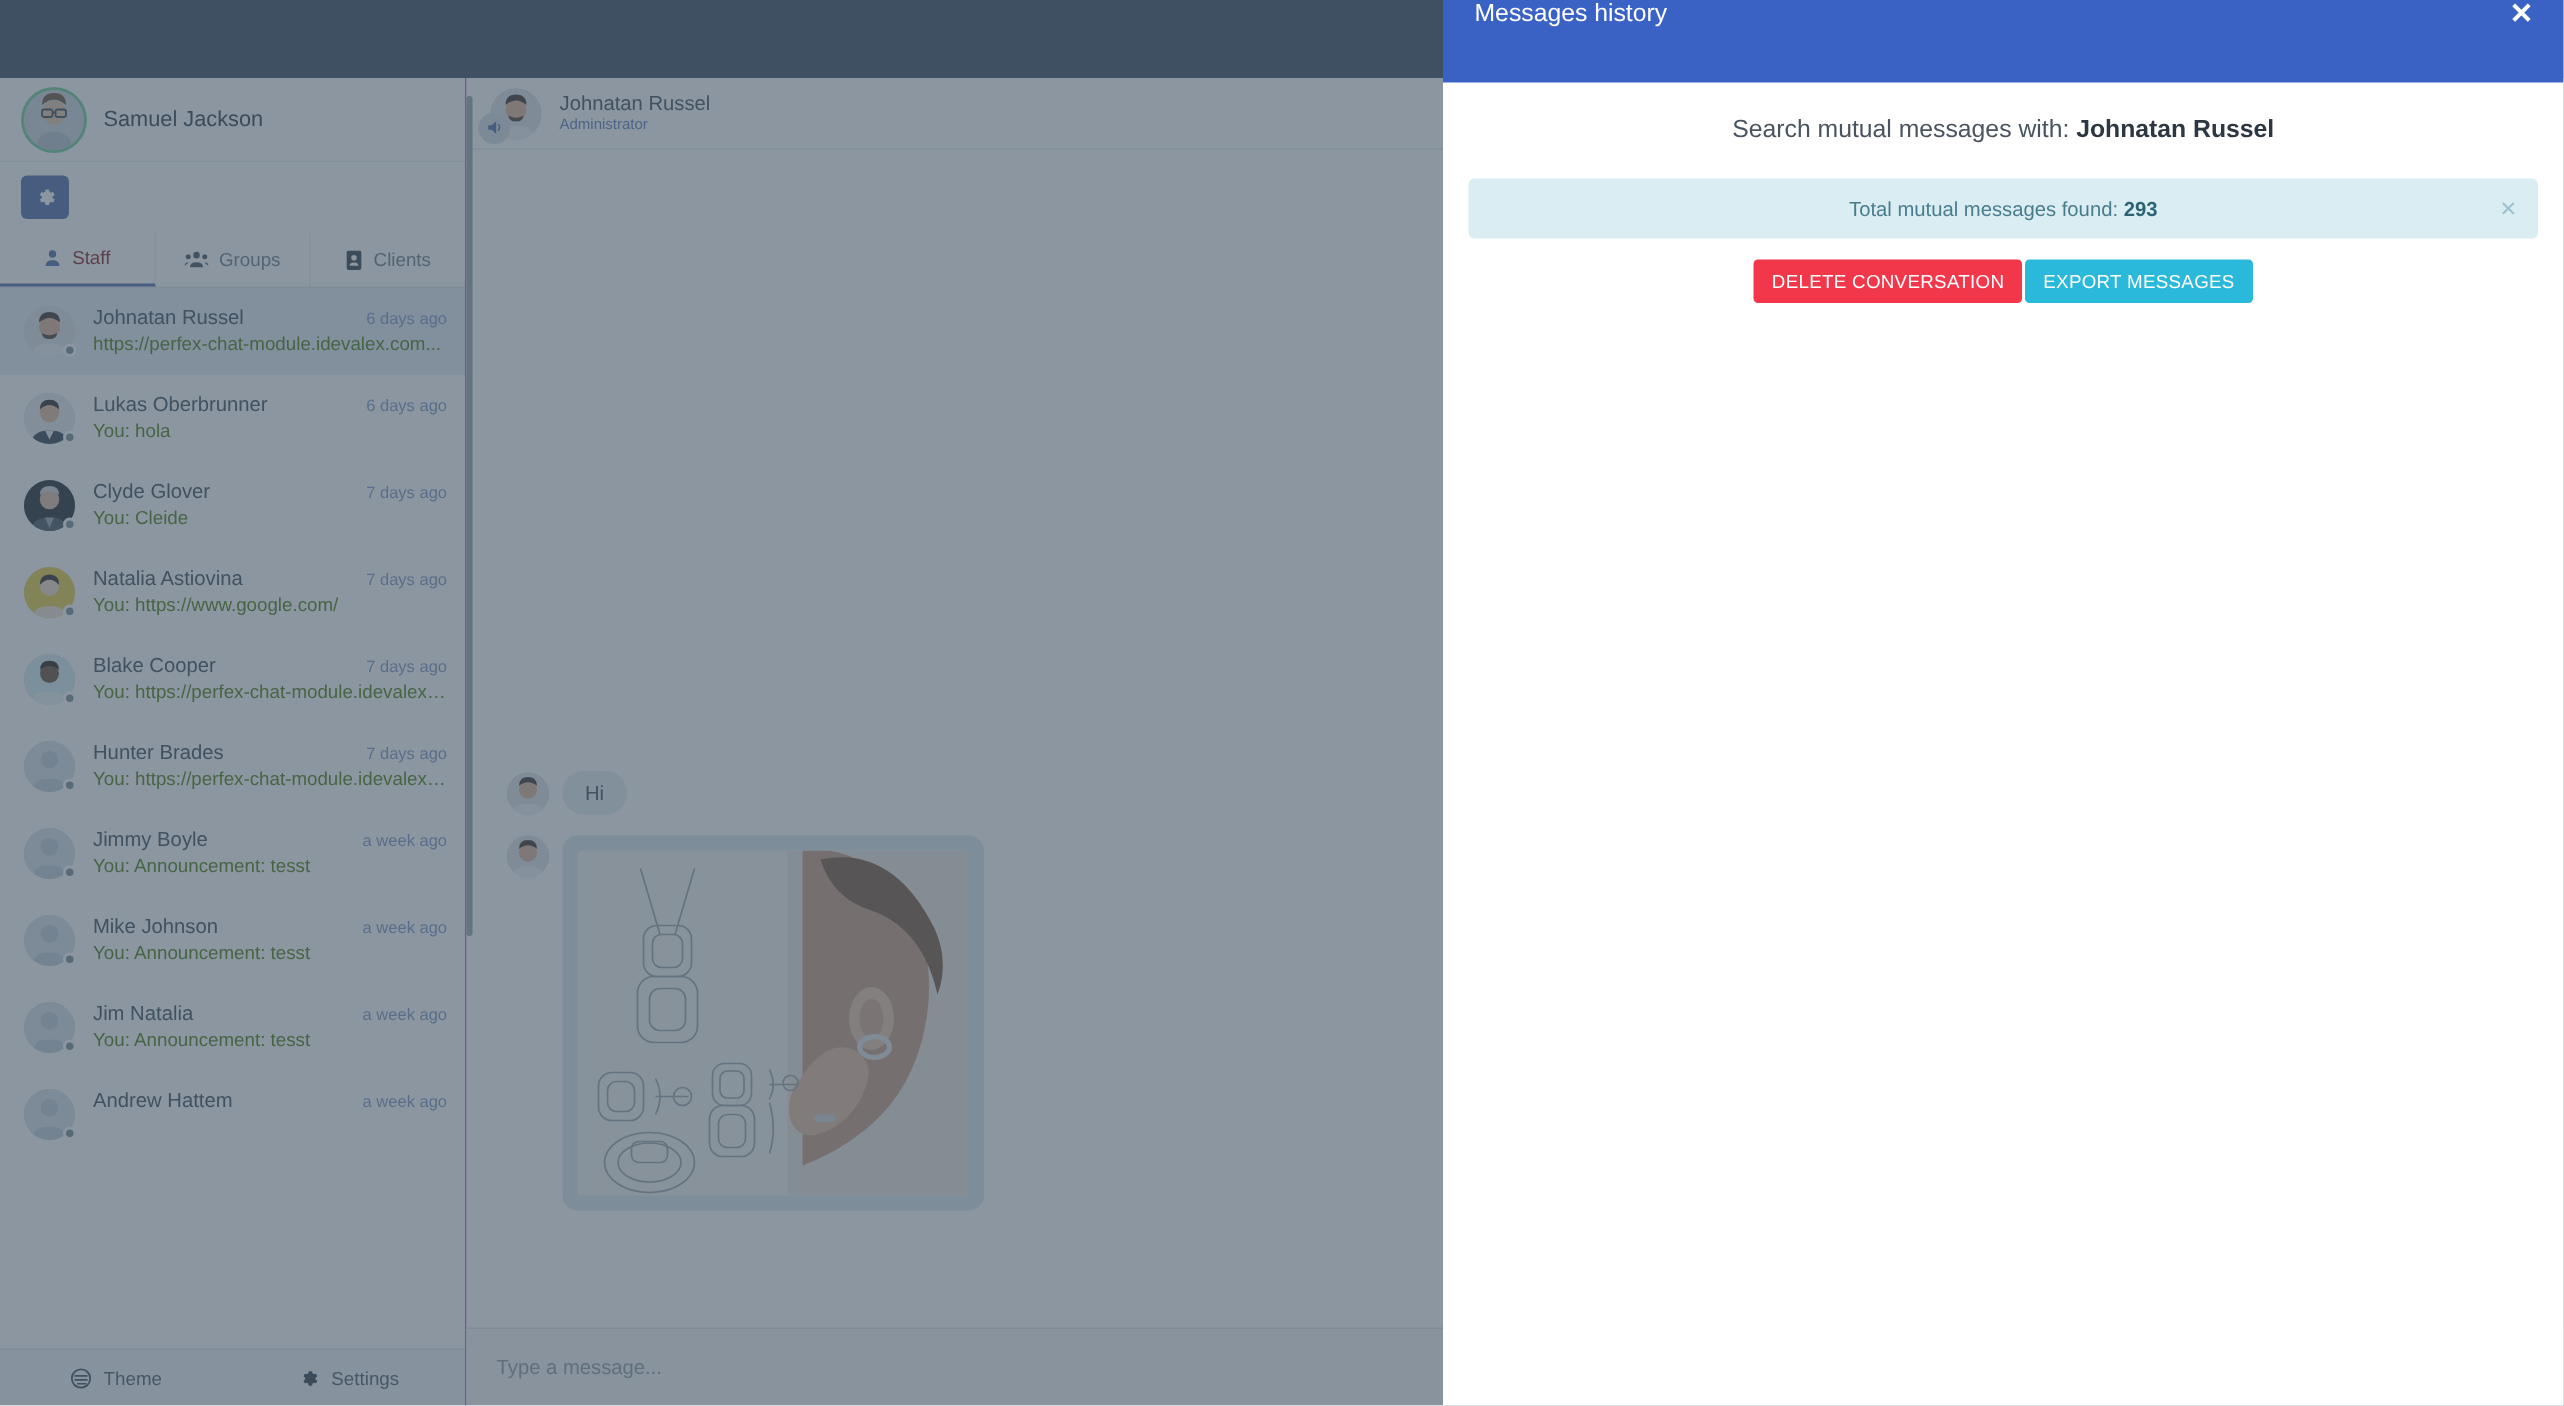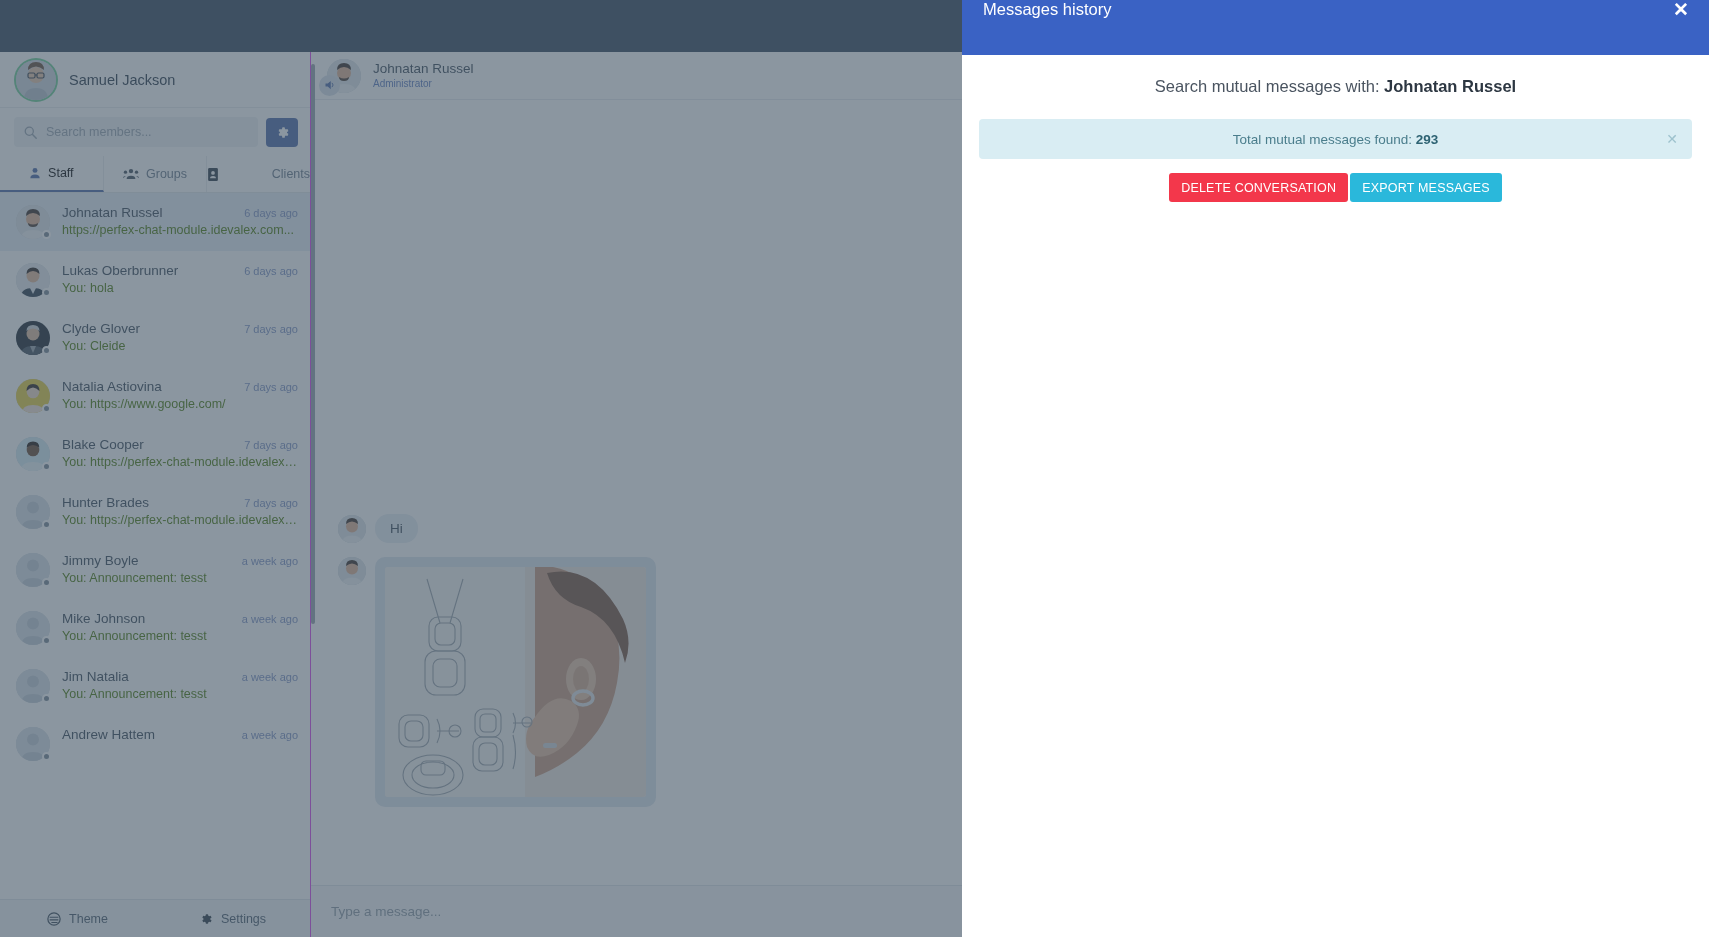--- a/index.html
+++ b/index.html
@@ -31,22 +31,22 @@
   .search-row { display:flex; align-items:center; gap:8px; padding:9px 12px 9px 14px; flex:none; }
   .search-box { flex:1; height:30px; background:#eff2f5; border-radius:4px; display:flex;
                 align-items:center; gap:9px; padding:0 10px; }
   .search-box .ph { font-size:12.5px; color:#9aa5b1; }
   .gear-btn { width:32px; height:29px; background:#4d6aa8; border-radius:4px; display:flex;
               align-items:center; justify-content:center; color:#fff; }
 
   .tabs { display:flex; flex:none; border-bottom:1px solid #e3e7ea; }
   .tab { flex:1; height:36px; display:flex; align-items:center; justify-content:center; gap:7px;
          font-size:12.5px; color:#6b7b8c; border-right:1px solid #e9edf0; }
-  .tab:last-child { border-right:none;justify-content:space-between; }
-  .tab.active { color:#000000; border-bottom:2px solid #4d6aa8; }
+  .tab:last-child { border-right:none; }
+  .tab.active { color:#7f1d1d; border-bottom:2px solid #4d6aa8; }
   .tab .ic { display:flex; }
 
   .contact-list { flex:1; overflow:hidden; position:relative; }
   .contact { display:flex; gap:12px; padding:12px 12px 12px 16px; align-items:flex-start;
              position:relative; }
   .contact.active { background:#e8eef6; }
   .c-av-wrap { position:relative; flex:none; }
   .dot { position:absolute; right:-1px; bottom:0px; width:9px; height:9px; border-radius:50%;
          background:#7a8896; border:2px solid #fff; }
   .c-main { flex:1; min-width:0; }
@@ -137,27 +137,20 @@
               <rect x="12" y="13" width="7" height="5" rx="1.5" fill="none" stroke="#3a4450" stroke-width="1.2"></rect>
               <rect x="21" y="13" width="7" height="5" rx="1.5" fill="none" stroke="#3a4450" stroke-width="1.2"></rect>
               <path d="M19 15 h2" stroke="#3a4450" stroke-width="1.2"></path>
               <path d="M8 40 q0 -12 12 -12 q12 0 12 12z" fill="#b8c3cd"></path>
             </svg>
           </div>
           <div class="profile-name">Samuel Jackson</div>
         </div>
 
         <div class="search-row">
-          <div class="search-box">
-            <svg width="13" height="13" viewBox="0 0 16 16">
-              <circle cx="6.5" cy="6.5" r="5" fill="none" stroke="#9aa5b1" stroke-width="1.6"></circle>
-              <path d="M10.5 10.5 L15 15" stroke="#9aa5b1" stroke-width="1.8" stroke-linecap="round"></path>
-            </svg>
-            <span class="ph">Search members...</span>
-          </div>
           <div class="gear-btn">
             <svg width="15" height="15" viewBox="0 0 20 20">
               <path fill="#fff" d="M10 6.5a3.5 3.5 0 100 7 3.5 3.5 0 000-7zm0 5.4a1.9 1.9 0 110-3.8 1.9 1.9 0 010 3.8z"></path>
               <path fill="#fff" d="M17.3 11.4l-1.3-.6c.05-.26.08-.53.08-.8s-.03-.54-.08-.8l1.3-.6a.8.8 0 00.4-1l-.7-1.7a.8.8 0 00-1-.42l-1.3.5a5.9 5.9 0 00-1.4-.8l-.2-1.4a.8.8 0 00-.8-.68h-1.9a.8.8 0 00-.8.68l-.2 1.4c-.5.2-.97.47-1.4.8l-1.3-.5a.8.8 0 00-1 .42l-.7 1.7a.8.8 0 00.4 1l1.3.6a5.9 5.9 0 000 1.6l-1.3.6a.8.8 0 00-.4 1l.7 1.7a.8.8 0 001 .42l1.3-.5c.43.33.9.6 1.4.8l.2 1.4a.8.8 0 00.8.68h1.9a.8.8 0 00.8-.68l.2-1.4c.5-.2.97-.47 1.4-.8l1.3.5a.8.8 0 001-.42l.7-1.7a.8.8 0 00-.4-1z"></path>
             </svg>
           </div>
         </div>
 
         <div class="tabs">
           <div class="tab active">

